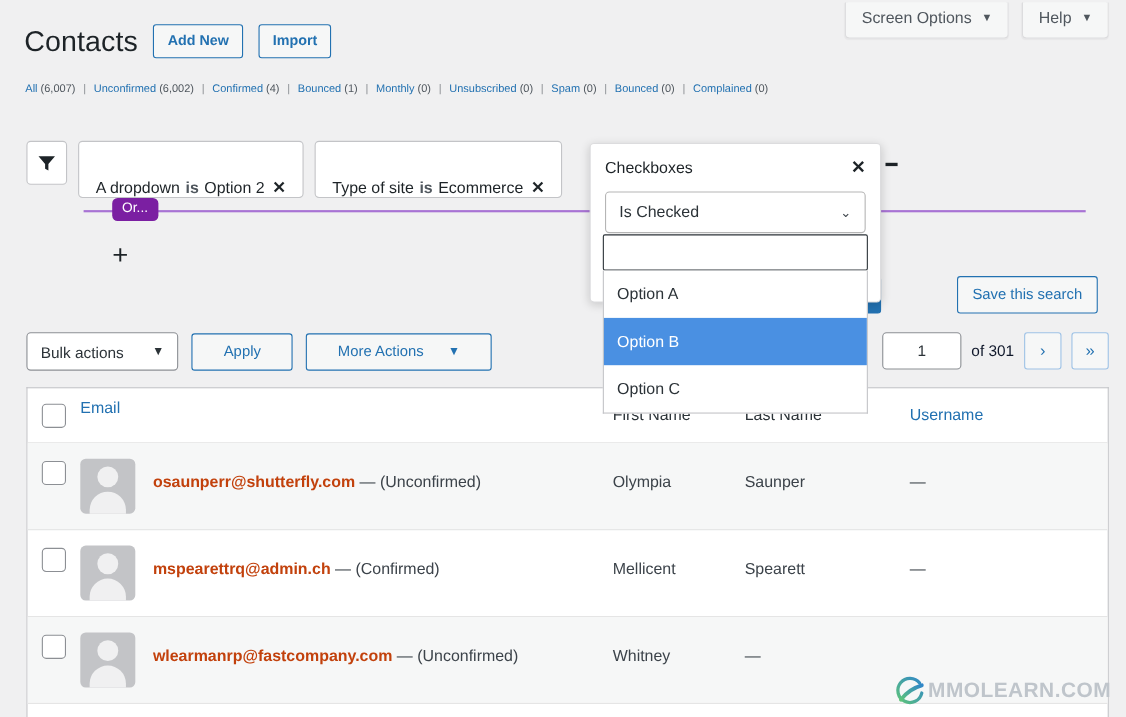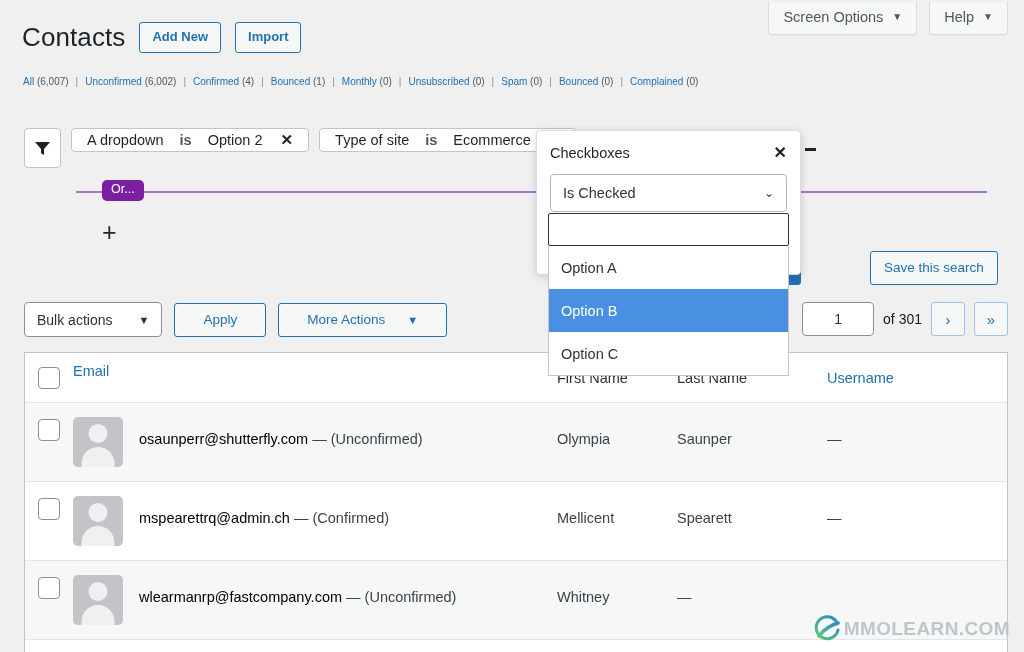--- a/index.html
+++ b/index.html
@@ -37,22 +37,22 @@
   .subsub .sep { color: #8c8f94; padding: 0 7px; }
 
   
   .filterbar { position: absolute; top: 128px; left: 24px; right: 18px; height: 130px; }
   .fb-row { display: flex; align-items: flex-start; gap: 10px; }
   .funnel-btn {
     width: 37px; height: 40px; background: #fff; border: 1px solid #c3c4c7; border-radius: 4px;
     display: flex; align-items: center; justify-content: center;
   }
   .chip {
-    background: #fff; border: 1px solid #c3c4c7; border-radius: 4px; height: 24px;
-    display: flex; align-items: center; gap: 16px; padding: 0 15px;
+    background: #fff; border: 1px solid #c3c4c7; border-radius: 4px; height: 52px;
+    display: flex; align-items: flex-end; gap: 5px; padding: 0 15px;
     font-size: 14.5px; color: #1d2327;
   }
   .chip .lbl-mid { color: #50575e; font-weight: bold; }
   .chip .x { font-size: 15px; font-weight: bold; color: #1d2327; margin-left: 2px; }
 
   .or-line-wrap { position: absolute; top: 52px; left: 52px; right: 19px; height: 24px; }
   .or-line { position: absolute; top: 11px; left: 0; right: 0; height: 1.5px; background: #a873d4; }
   .or-badge {
     position: absolute; left: 26px; top: 0; background: #7b1fa2; color: #fff;
     font-size: 12.5px; border-radius: 5px; padding: 3px 9px 4px 9px; line-height: 1.1;
@@ -102,21 +102,21 @@
   .trow.head { height: 50px; align-items: center; }
   .trow.alt { background: #f6f7f7; }
   .c-chk { width: 48px; display: flex; justify-content: center; padding-top: 16px; }
   .trow.head .c-chk { padding-top: 0; }
   .chk { width: 22px; height: 22px; border: 1px solid #8c8f94; border-radius: 4px; background: #fff; }
   .c-email { width: 484px; display: flex; align-items: flex-start; gap: 16px; padding: 14px 0 14px 0; }
   .avatar { width: 50px; height: 50px; background: #c3c4c7; border-radius: 5px; position: relative; overflow: hidden; flex: none; }
   .avatar::before { content:""; position: absolute; top: 7px; left: 50%; transform: translateX(-50%); width: 19px; height: 19px; border-radius: 50%; background: #f0f0f1; }
   .avatar::after { content:""; position: absolute; top: 30px; left: 50%; transform: translateX(-50%); width: 33px; height: 28px; border-radius: 17px 17px 0 0; background: #f0f0f1; }
   .em-text { font-size: 14.5px; padding-top: 14px; }
-  .em-link { color: #000000; font-weight: normal; text-decoration: none; }
+  .em-link { color: #c2410c; font-weight: bold; text-decoration: none; }
   .em-status { color: #3c434a; }
   .c-first { width: 120px; font-size: 14.5px; color: #3c434a; padding-top: 28px; }
   .c-last  { width: 150px; font-size: 14.5px; color: #3c434a; padding-top: 28px; }
   .c-user  { flex: 1; font-size: 14.5px; color: #3c434a; padding-top: 28px; }
   .th { font-size: 14.5px; color: #2271b1; }
   .th-dark { color: #2c3338; }
   .trow.head .c-email, .trow.head .c-first, .trow.head .c-last, .trow.head .c-user { padding-top: 0; }
 
   
   .panel {

